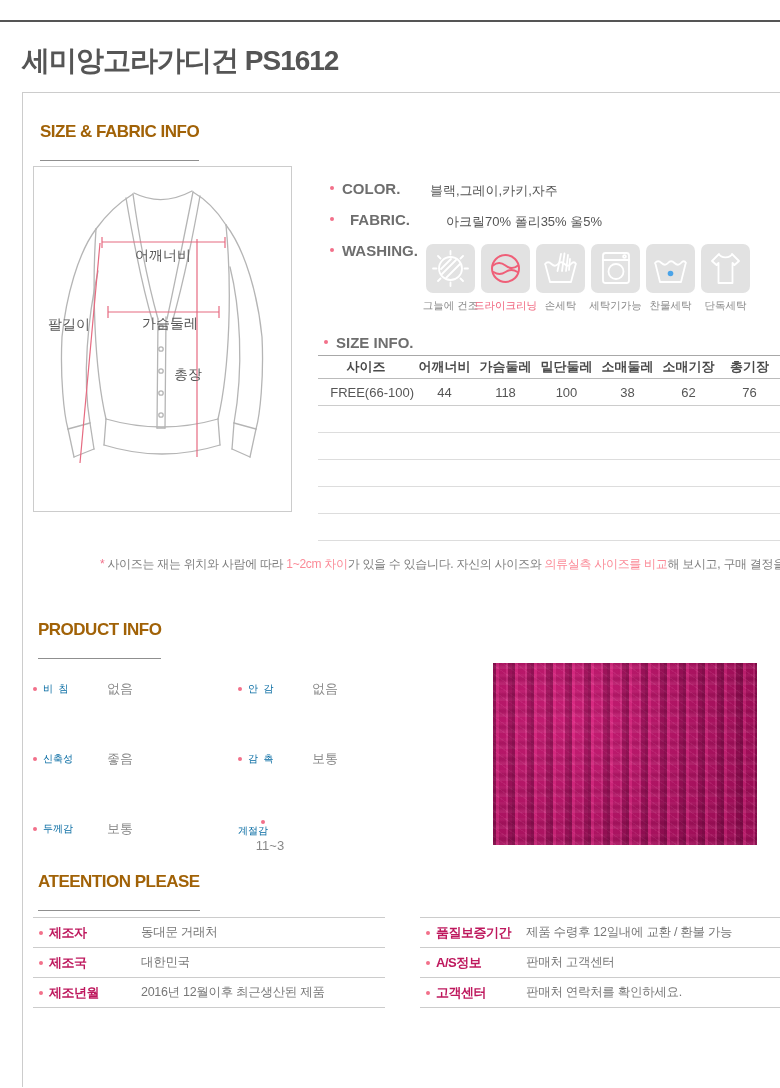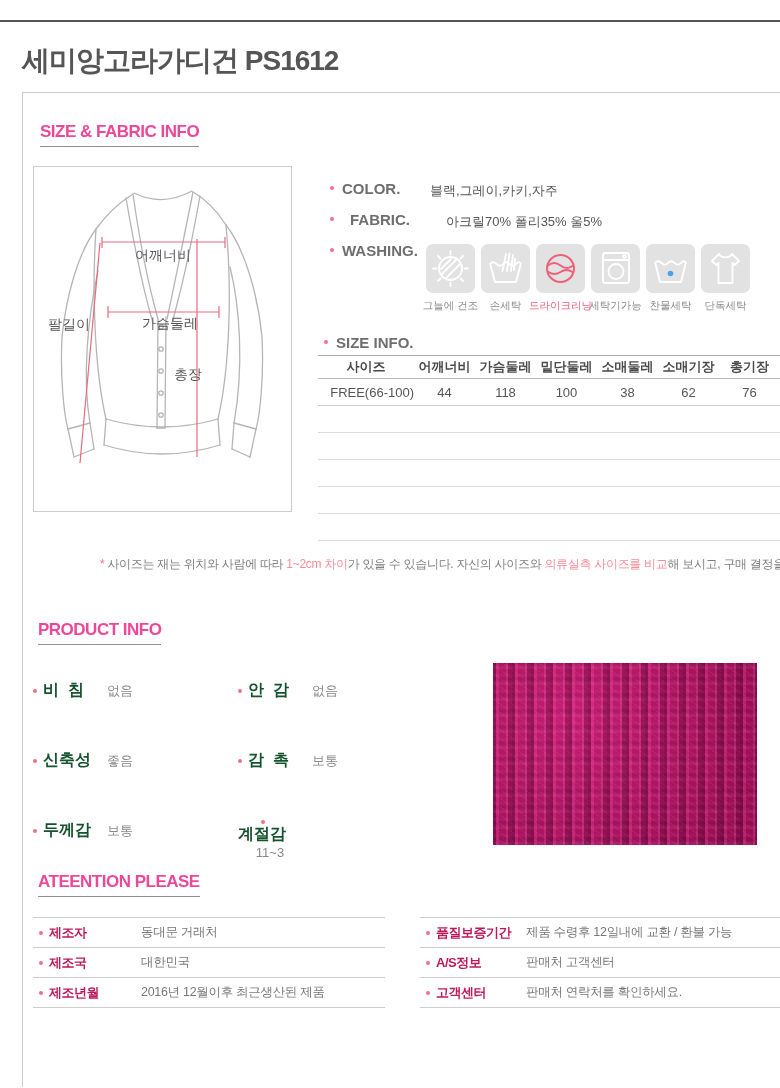--- a/index.html
+++ b/index.html
@@ -1,21 +1,21 @@
 <!DOCTYPE html>
 <html><head>
 <meta charset="utf-8">
 <style>
   html,body{margin:0;padding:0;background:#fff;}
   body{font-family:"Liberation Sans","DejaVu Sans",sans-serif;color:#555;}
   .page{position:relative;width:780px;height:1088px;background:#fff;overflow:hidden;}
   .topline{position:absolute;left:0;top:20px;width:780px;height:2px;background:#555;}
   .page-title{position:absolute;left:22px;top:42px;font-size:28px;font-weight:bold;color:#555;letter-spacing:-1px;}
   .frame{position:absolute;left:22px;top:92px;width:757px;height:994px;border-left:1px solid #ccc;border-top:1px solid #ccc;}
-  .sec-head{position:absolute;font-size:17px;font-weight:bold;color:#ec4899;letter-spacing:-0.5px;border-bottom:1px solid #8f8f8f;padding-bottom:4px;}
+  .sec-head{position:absolute;font-size:17px;font-weight:bold;color:#a16207;letter-spacing:-0.5px;border-bottom:1px solid #8f8f8f;padding-bottom:18px;}
   .h-sf{left:40px;top:122px;}
   .h-pi{left:38px;top:620px;}
   .h-at{left:38px;top:872px;}
   .dia-box{position:absolute;left:33px;top:166px;width:257px;height:344px;border:1px solid #ccc;background:#fff;}
   .spec-row{position:absolute;left:330px;display:flex;align-items:flex-start;}
   .bullet{width:4px;height:4px;border-radius:2px;background:#f2708a;margin:6px 8px 0 0;flex:0 0 auto;}
   .spec-label{width:88px;font-size:15px;font-weight:bold;color:#6e6e6e;letter-spacing:0;}
   .spec-value{font-size:13px;color:#555;padding-top:2px;}
   .wash-row{position:absolute;left:423px;top:244px;display:flex;}
   .wash-cell{width:55px;display:flex;flex-direction:column;align-items:center;}
@@ -27,21 +27,21 @@
   .stable .drow{display:flex;height:26px;border-bottom:1px solid #ccc;align-items:center;color:#555;}
   .stable .erow{height:26px;border-bottom:1px solid #ddd;}
   .stable .c0{width:96px;text-align:center;}
   .stable .drow .c0{text-align:right;padding-left:2px;width:94px;}
   .stable .c{width:61px;text-align:center;}
   .note{position:absolute;left:100px;top:556px;font-size:12px;color:#7d7d7d;letter-spacing:-0.3px;white-space:nowrap;}
   .note .pink{color:#fb8a97;}
   .note .star{color:#f2708a;margin-right:3px;}
   .pi-item{position:absolute;display:flex;align-items:center;}
   .pi-item .bullet{margin:0 6px 0 0;}
-  .pi-label{width:56px;font-size:16px;font-weight:bold;color:#14532d;white-space:pre;}
+  .pi-label{width:56px;font-size:10px;font-weight:normal;color:#0369a1;white-space:pre;}
   .pi-value{margin-left:8px;font-size:13px;color:#888;}
   .swatch{position:absolute;left:493px;top:663px;width:264px;height:182px;background-color:#bd1168;
     background-image:
       repeating-linear-gradient(90deg, rgba(70,0,40,0.38) 0 3px, rgba(255,70,160,0.28) 3px 6px, rgba(160,10,90,0.15) 6px 13px, rgba(255,120,190,0.18) 13px 15px, rgba(80,0,45,0.30) 15px 19px),
       repeating-linear-gradient(0deg, rgba(255,255,255,0.07) 0 2px, rgba(0,0,0,0.08) 5px 7px, rgba(255,255,255,0.04) 9px 11px, rgba(0,0,0,0) 11px 16px),
       repeating-linear-gradient(35deg, rgba(255,160,210,0.10) 0 1px, rgba(0,0,0,0) 1px 7px),
       radial-gradient(circle at 30% 30%, rgba(255,80,170,0.25), rgba(0,0,0,0.18) 85%);
   }
   .att-table{position:absolute;top:917px;border-top:1px solid #ccc;font-size:13px;}
   .att-left{left:33px;width:352px;}
@@ -148,37 +148,37 @@
         <svg width="49" height="49" viewBox="0 0 49 49" fill="none" stroke="#fff" stroke-width="1.8" stroke-linecap="round">
           <circle cx="24.5" cy="24.5" r="11.5"></circle>
           <path d="M16,30 L30,16 M15,25 L25,15 M20,34 L34,20"></path>
           <path d="M24.5,7 L24.5,10.5 M24.5,38.5 L24.5,42 M7,24.5 L10.5,24.5 M38.5,24.5 L42,24.5 M12,12 L14.5,14.5 M34.5,34.5 L37,37 M37,12 L34.5,14.5 M14.5,34.5 L12,37"></path>
         </svg>
       </div>
       <div class="wash-label">그늘에 건조</div>
     </div>
     <div class="wash-cell">
       <div class="wash-sq">
+        <svg width="49" height="49" viewBox="0 0 49 49" fill="none" stroke="#ef5f78" stroke-width="2" stroke-linecap="round">
+          <circle cx="24.5" cy="24.5" r="13.5"></circle>
+          <path d="M12,21.5 Q18,16.5 24.5,21.5 T37,21.5"></path>
+          <path d="M12.5,28 Q18.5,32 24.5,28 T36.5,28"></path>
+        </svg>
+      </div>
+      <div class="wash-label accent">드라이크리닝</div>
+    </div>
+    <div class="wash-cell">
+      <div class="wash-sq">
         <svg width="49" height="49" viewBox="0 0 49 49" fill="none" stroke="#fff" stroke-width="1.8" stroke-linecap="round" stroke-linejoin="round">
           <path d="M9,20 Q12,16.5 15.5,20 T22,20 T28.5,20 T35,20 T40,20"></path>
           <path d="M9.5,21 L14,38 L35,38 L39.5,21"></path>
           <path d="M25,10 L21.5,27 M28.5,9.5 L26,27 M32,11 L30,27 M34,15 L33,26"></path>
         </svg>
       </div>
       <div class="wash-label">손세탁</div>
-    </div>
-    <div class="wash-cell">
-      <div class="wash-sq">
-        <svg width="49" height="49" viewBox="0 0 49 49" fill="none" stroke="#ef5f78" stroke-width="2" stroke-linecap="round">
-          <circle cx="24.5" cy="24.5" r="13.5"></circle>
-          <path d="M12,21.5 Q18,16.5 24.5,21.5 T37,21.5"></path>
-          <path d="M12.5,28 Q18.5,32 24.5,28 T36.5,28"></path>
-        </svg>
-      </div>
-      <div class="wash-label accent">드라이크리닝</div>
     </div>
     <div class="wash-cell">
       <div class="wash-sq">
         <svg width="49" height="49" viewBox="0 0 49 49" fill="none" stroke="#fff" stroke-width="1.8" stroke-linecap="round">
           <rect x="12" y="9" width="26" height="30" rx="2.5"></rect>
           <path d="M12,16 L38,16"></path>
           <circle cx="25" cy="27.5" r="7.5"></circle>
           <circle cx="33.5" cy="12.5" r="1.4"></circle>
         </svg>
       </div>

